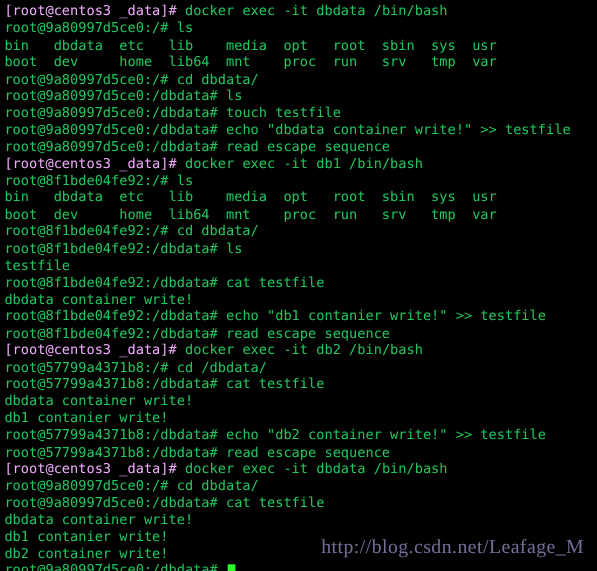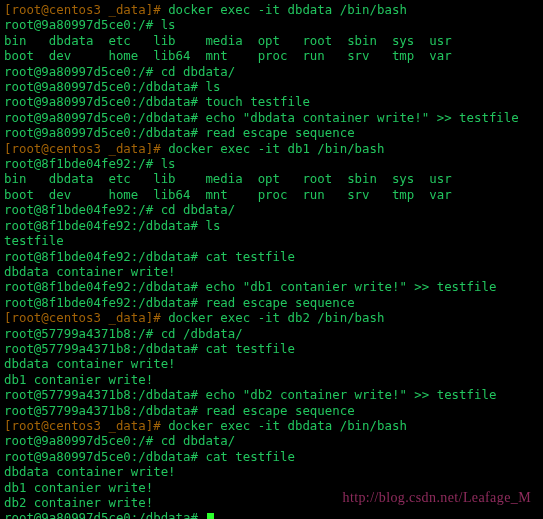--- a/index.html
+++ b/index.html
@@ -1,18 +1,18 @@
 <!DOCTYPE html>
 <html><head>
   <meta charset="utf-8">
   <style>
     html,body{margin:0;padding:0;background:#000;font-family:"DejaVu Sans Mono","Liberation Mono",Consolas,monospace;font-size:12.4px;line-height:15.4px;color:#fff;width:543px;height:519px;overflow:hidden;position:relative}
     .term{white-space:pre;padding:2px 4px}
-    .yel{color:#a16207}
+    .yel{color:#f0abfc}
     .wht{color:#22c55e}
     .cursor{display:inline-block;width:7px;height:13px;background:#2bff2b;vertical-align:bottom;margin-left:2px}
-    .wm{position:absolute;right:12px;bottom:14px;color:#ec4899;font-family:"Times New Roman",serif;font-size:14px;opacity:.6;letter-spacing:.4px}
+    .wm{position:absolute;right:12px;bottom:14px;color:#c4b5fd;font-family:"Times New Roman",serif;font-size:18px;opacity:.6;letter-spacing:.4px}
   </style>
 </head>
 <body>
 
 <div class="term" id="terminal"><div><span class="yel">[root@centos3 _data]# </span><span class="wht">docker exec -it dbdata /bin/bash</span></div><div><span class="wht">root@9a80997d5ce0:/# </span><span class="wht">ls</span></div><div><span class="wht">bin   dbdata  etc   lib    media  opt   root  sbin  sys  usr</span></div><div><span class="wht">boot  dev     home  lib64  mnt    proc  run   srv   tmp  var</span></div><div><span class="wht">root@9a80997d5ce0:/# </span><span class="wht">cd dbdata/</span></div><div><span class="wht">root@9a80997d5ce0:/dbdata# </span><span class="wht">ls</span></div><div><span class="wht">root@9a80997d5ce0:/dbdata# </span><span class="wht">touch testfile</span></div><div><span class="wht">root@9a80997d5ce0:/dbdata# </span><span class="wht">echo "dbdata container write!" &gt;&gt; testfile</span></div><div><span class="wht">root@9a80997d5ce0:/dbdata# </span><span class="wht">read escape sequence</span></div><div><span class="yel">[root@centos3 _data]# </span><span class="wht">docker exec -it db1 /bin/bash</span></div><div><span class="wht">root@8f1bde04fe92:/# </span><span class="wht">ls</span></div><div><span class="wht">bin   dbdata  etc   lib    media  opt   root  sbin  sys  usr</span></div><div><span class="wht">boot  dev     home  lib64  mnt    proc  run   srv   tmp  var</span></div><div><span class="wht">root@8f1bde04fe92:/# </span><span class="wht">cd dbdata/</span></div><div><span class="wht">root@8f1bde04fe92:/dbdata# </span><span class="wht">ls</span></div><div><span class="wht">testfile</span></div><div><span class="wht">root@8f1bde04fe92:/dbdata# </span><span class="wht">cat testfile</span></div><div><span class="wht">dbdata container write!</span></div><div><span class="wht">root@8f1bde04fe92:/dbdata# </span><span class="wht">echo "db1 contanier write!" &gt;&gt; testfile</span></div><div><span class="wht">root@8f1bde04fe92:/dbdata# </span><span class="wht">read escape sequence</span></div><div><span class="yel">[root@centos3 _data]# </span><span class="wht">docker exec -it db2 /bin/bash</span></div><div><span class="wht">root@57799a4371b8:/# </span><span class="wht">cd /dbdata/</span></div><div><span class="wht">root@57799a4371b8:/dbdata# </span><span class="wht">cat testfile</span></div><div><span class="wht">dbdata container write!</span></div><div><span class="wht">db1 contanier write!</span></div><div><span class="wht">root@57799a4371b8:/dbdata# </span><span class="wht">echo "db2 container write!" &gt;&gt; testfile</span></div><div><span class="wht">root@57799a4371b8:/dbdata# </span><span class="wht">read escape sequence</span></div><div><span class="yel">[root@centos3 _data]# </span><span class="wht">docker exec -it dbdata /bin/bash</span></div><div><span class="wht">root@9a80997d5ce0:/# </span><span class="wht">cd dbdata/</span></div><div><span class="wht">root@9a80997d5ce0:/dbdata# </span><span class="wht">cat testfile</span></div><div><span class="wht">dbdata container write!</span></div><div><span class="wht">db1 contanier write!</span></div><div><span class="wht">db2 container write!</span></div><div><span class="wht">root@9a80997d5ce0:/dbdata# </span><span class="wht"></span><span class="cursor"></span></div></div>
 <div class="wm">http://blog.csdn.net/Leafage_M</div>
 
 </body></html>

